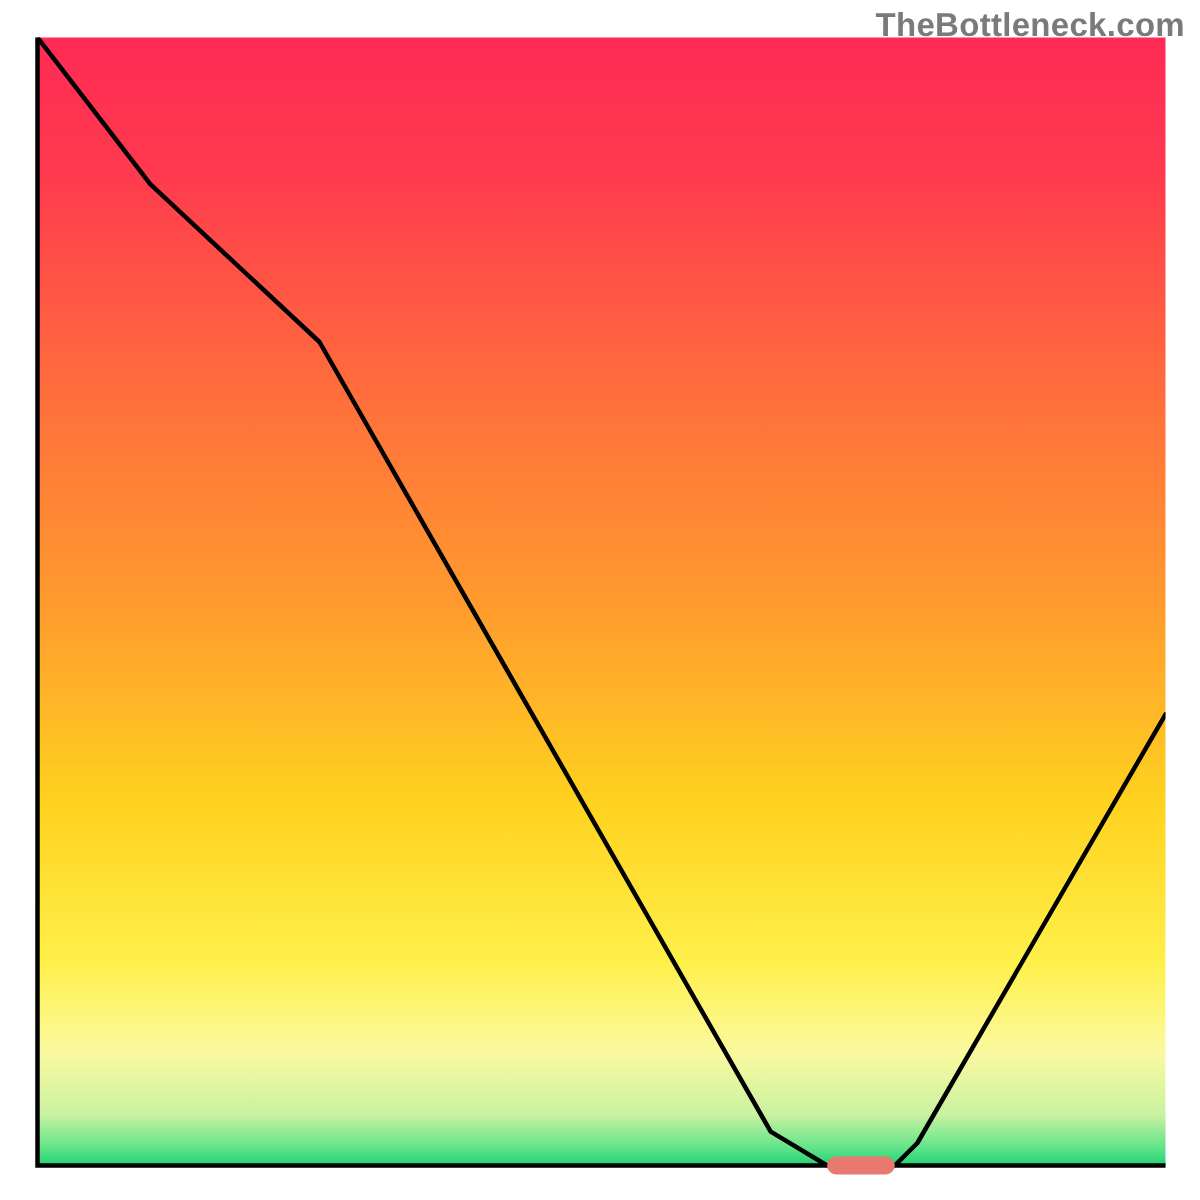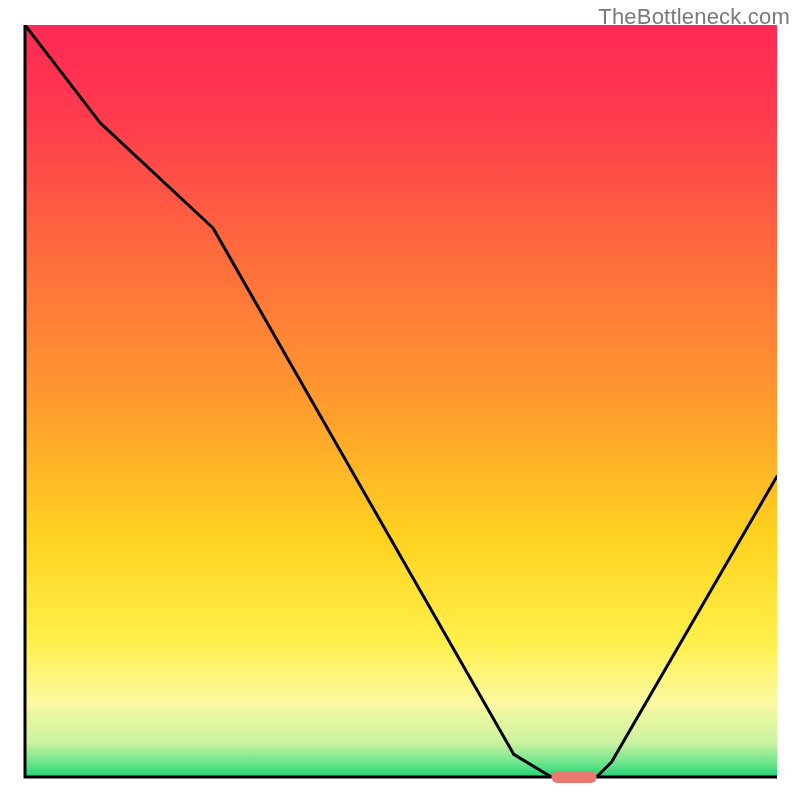--- a/index.html
+++ b/index.html
@@ -15,21 +15,21 @@
     position: relative;
     width: 800px;
     height: 800px;
   }
   .watermark {
     position: absolute;
     top: 4px;
     right: 10px;
     color: #7a7a7a;
     font-size: 22px;
-    font-weight: 400;
+    font-weight: 700;
     letter-spacing: 0.2px;
     user-select: none;
   }
   svg {
     display: block;
   }
 </style>
 </head>
 <body>
 

